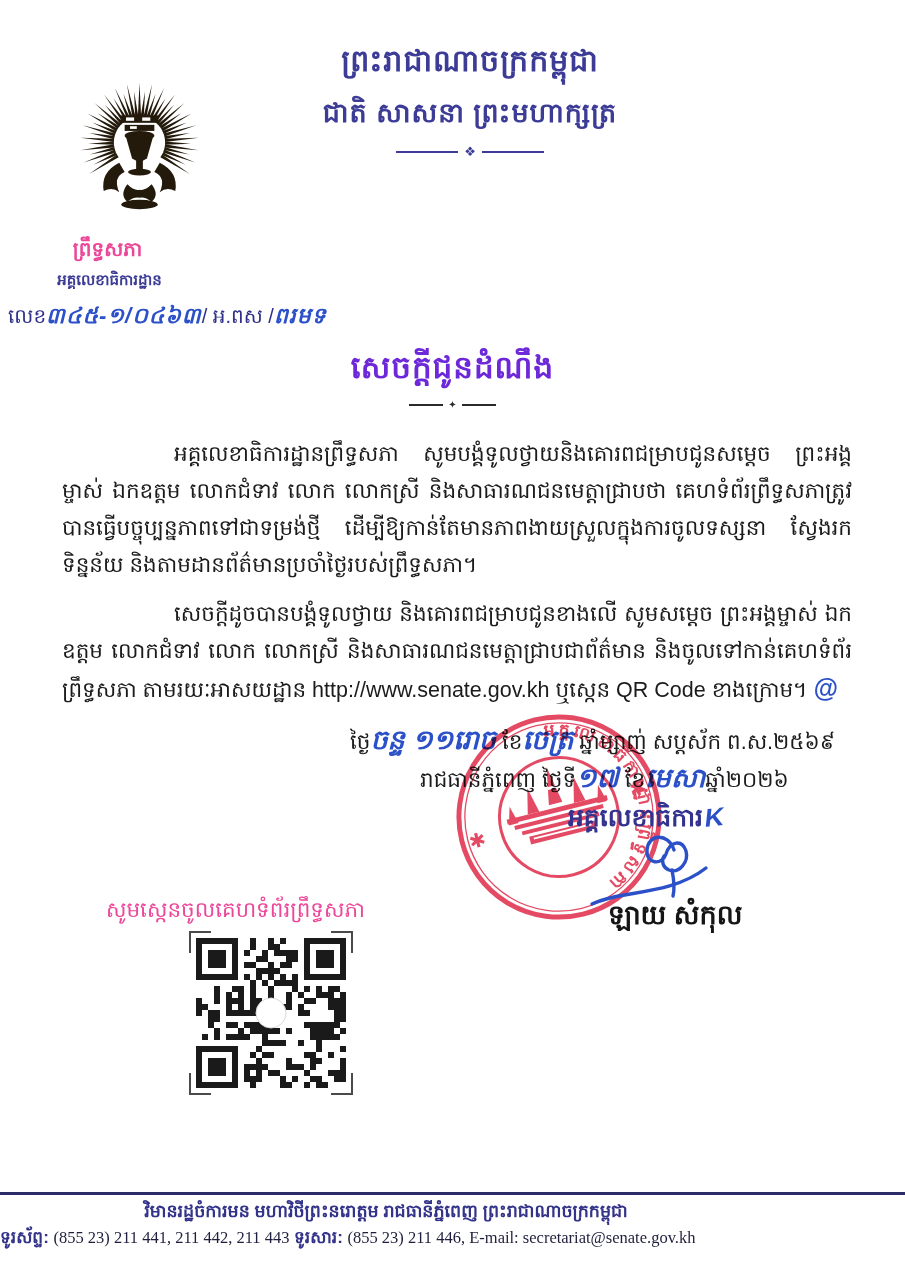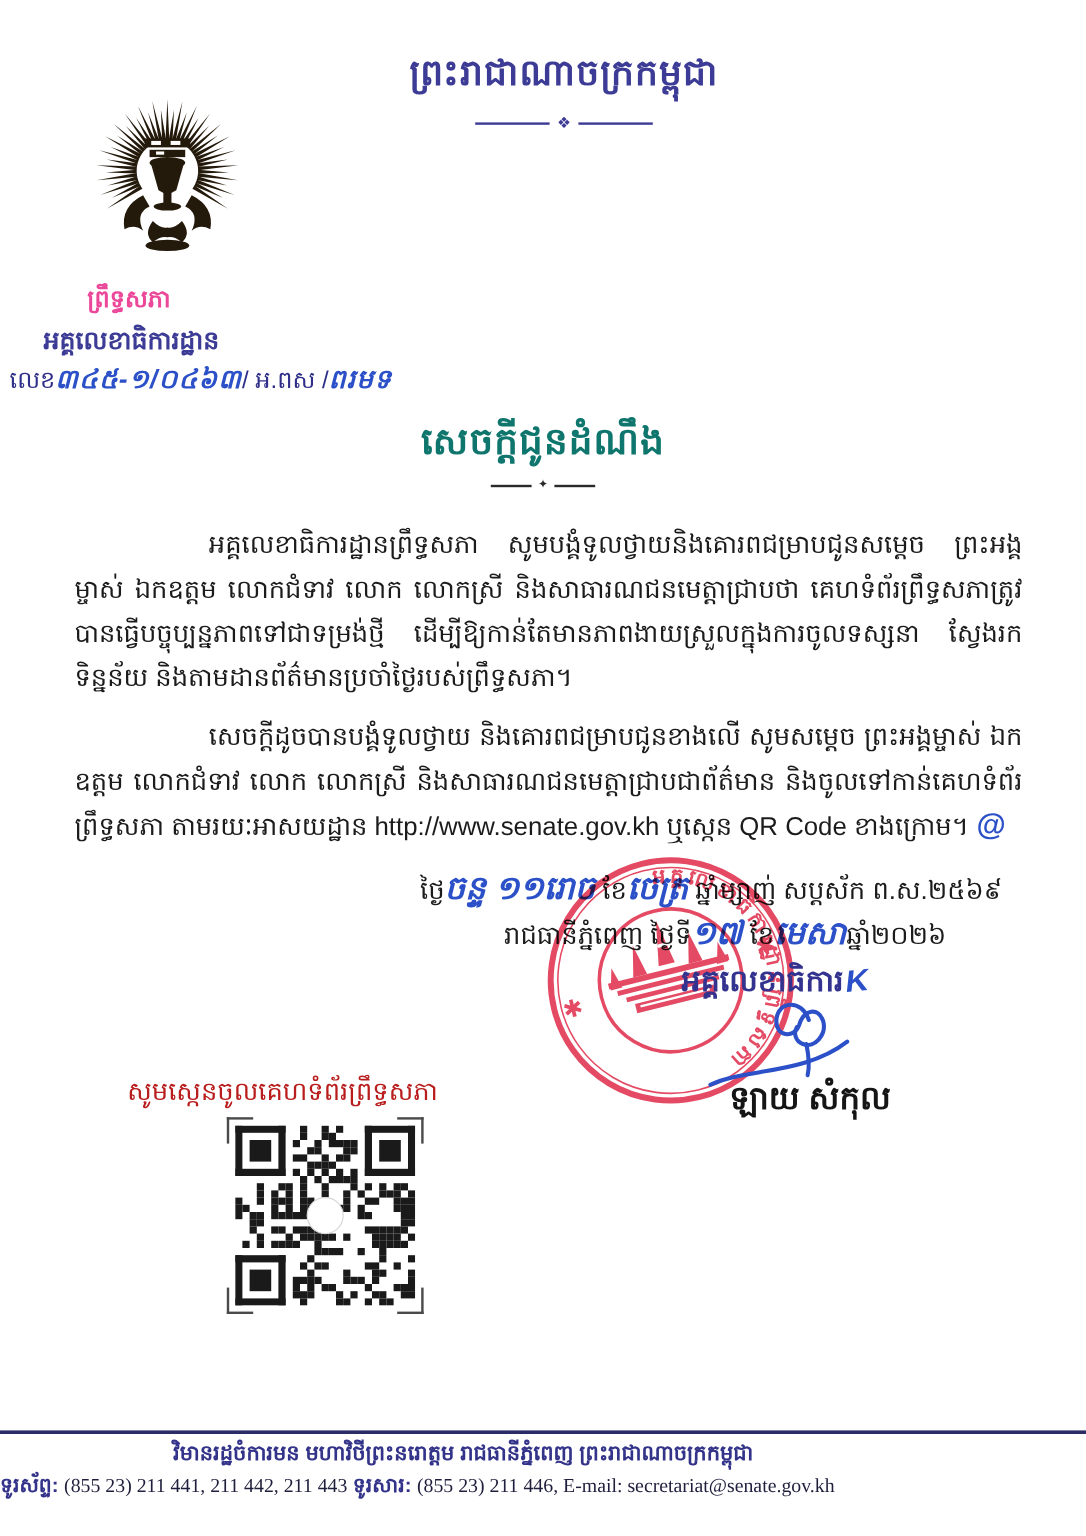--- a/index.html
+++ b/index.html
@@ -14,27 +14,27 @@
   .hdr .l1{font-size:30px;font-weight:bold;color:#3c3b96;letter-spacing:1px;}
   .hdr .l2{font-size:27px;font-weight:bold;color:#3c3b96;margin-top:10px;letter-spacing:1px;}
   .orn{display:flex;align-items:center;justify-content:center;gap:6px;margin-top:10px;}
   .orn .bar{height:2px;background:#3c3b96;width:62px;}
   .orn .gem{color:#3c3b96;font-size:13px;line-height:1;}
   
   .emblem{position:absolute;left:72px;top:58px;width:135px;height:185px;}
   .inst{position:absolute;left:25px;top:236px;width:165px;text-align:center;
         font-size:20px;font-weight:bold;color:#ec4899;}
   .dept{position:absolute;left:2px;top:270px;width:215px;text-align:center;
-        font-size:21px;font-weight:bold;color:#3c3b96;}
+        font-size:15px;font-weight:bold;color:#3c3b96;}
   .refline{position:absolute;left:8px;top:302px;width:330px;font-size:20px;color:#2f2f8a;white-space:nowrap;}
   .hw{color:#2b50c8;font-style:italic;font-weight:bold;}
   .refline .hw{font-size:22px;letter-spacing:1px;}
   
   .title{position:absolute;left:0;top:348px;width:905px;text-align:center;
-         font-size:31px;font-weight:bold;color:#0f766e;letter-spacing:1px;}
+         font-size:31px;font-weight:bold;color:#6d28d9;letter-spacing:1px;}
   .title-orn{position:absolute;left:0;top:400px;width:905px;display:flex;align-items:center;justify-content:center;gap:5px;}
   .title-orn .bar{height:2px;background:#2a2a2a;width:34px;}
   .title-orn .gem{color:#2a2a2a;font-size:10px;line-height:1;}
   
   .body-text{position:absolute;left:62px;top:436px;width:790px;}
   .body-text p{
     margin:0 0 12px 0;font-size:21.5px;line-height:37px;
     text-align:justify;text-indent:112px;color:#1b1b1b;
   }
   .body-text .hw-at{font-size:25px;font-style:italic;}
@@ -48,21 +48,21 @@
          mix-blend-mode:multiply;opacity:.92;z-index:3;}
   
   .signtitle{position:absolute;left:568px;top:802px;width:240px;font-size:25px;
              font-weight:bold;color:#33338f;z-index:4;white-space:nowrap;}
   .signtitle .hw-k{display:inline-block;transform:skew(-12deg) rotate(-6deg);
                    font-size:26px;color:#2b50c8;font-weight:bold;margin-left:2px;}
   .sig{position:absolute;left:578px;top:828px;width:150px;height:90px;z-index:5;}
   .signer{position:absolute;left:565px;top:898px;width:220px;text-align:center;
           font-size:27px;font-weight:bold;color:#151515;z-index:4;}
   
-  .qr-caption{position:absolute;left:106px;top:896px;font-size:21.5px;color:#b91c1c;}
+  .qr-caption{position:absolute;left:106px;top:896px;font-size:21.5px;color:#ec4899;}
   .qr-wrap{position:absolute;left:196px;top:938px;width:150px;height:150px;}
   .qr-wrap .corner{position:absolute;width:20px;height:20px;border:0 solid #4a4a4a;}
   .corner.tl{left:-7px;top:-7px;border-left-width:2px;border-top-width:2px;}
   .corner.tr{right:-7px;top:-7px;border-right-width:2px;border-top-width:2px;}
   .corner.bl{left:-7px;bottom:-7px;border-left-width:2px;border-bottom-width:2px;}
   .corner.br{right:-7px;bottom:-7px;border-right-width:2px;border-bottom-width:2px;}
   
   .footer-rule{position:absolute;left:0;top:1192px;width:905px;height:3px;background:#2b2b66;}
   .footer1{position:absolute;left:0;top:1200px;width:772px;text-align:center;
            font-size:17.5px;font-weight:bold;color:#33338a;}
@@ -71,20 +71,21 @@
   .footer2 .lbl{font-weight:bold;color:#33338a;font-size:17px;}
   .footer2 .num{font-family:"Liberation Serif","DejaVu Serif",serif;color:#1f1f3d;}
 </style>
 </head>
 <body>
 
 <div class="page">
 
   <div class="hdr">
     <div class="l1">ព្រះរាជាណាចក្រកម្ពុជា</div>
+    <div class="l2">ជាតិ សាសនា ព្រះមហាក្សត្រ</div>
     <div class="orn">
       <span class="bar"></span>
       <span class="gem">❖</span>
       <span class="bar"></span>
     </div>
   </div>
 
   <svg class="emblem" viewBox="0 0 200 200">
     <g id="emblem-rays" fill="#241a0b">
         <polygon points="69.10217108021294,110.12067286597699 66.57335423106858,106.07371994467044 25.371767538234508,134.63289525252202"></polygon>

